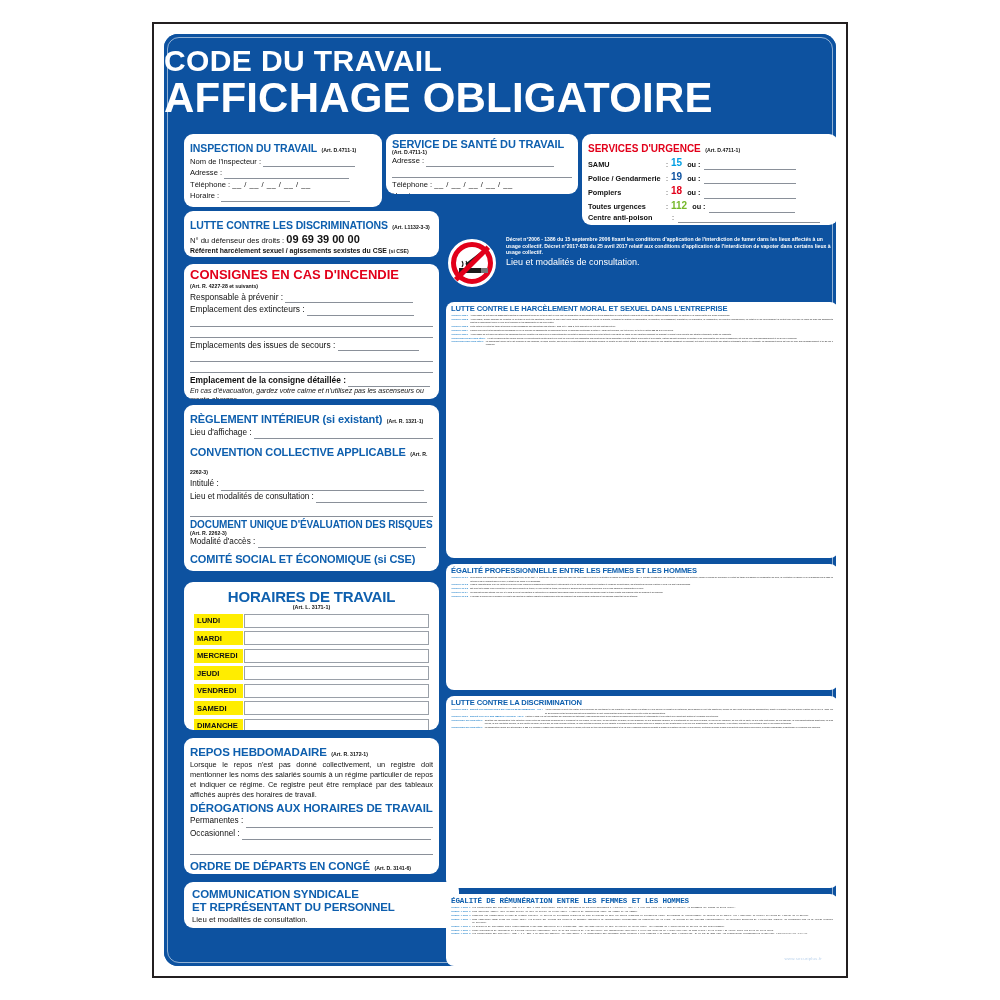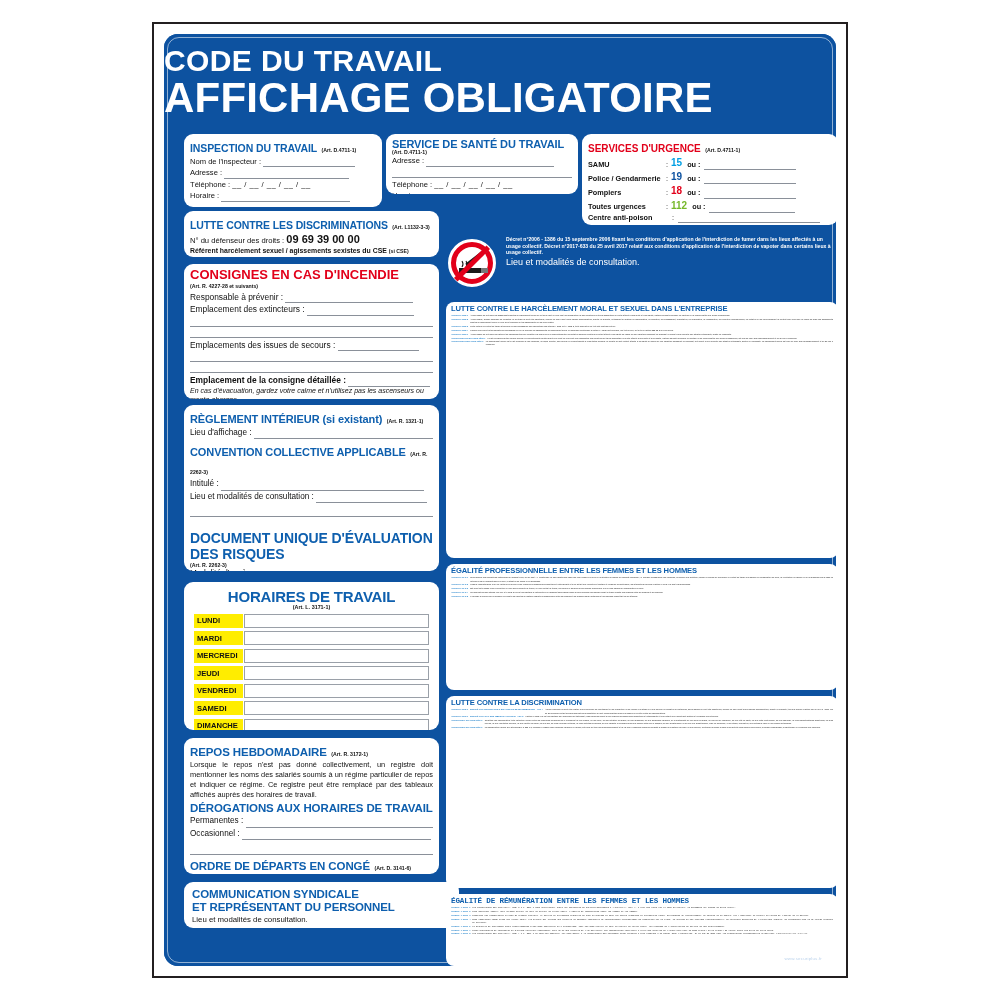--- a/index.html
+++ b/index.html
@@ -228,21 +228,21 @@
         </div>
         <div class="lbl" style="font-size:8.2px">
           <span>Intitulé :</span>
           <span class="rule" style="width:203px"></span>
         </div>
         <div class="lbl" style="font-size:8.2px">
           <span>Lieu et modalités de consultation :</span>
           <span class="rule" style="width:111px"></span>
         </div>
         <div class="fullrule" style="height:12px"></div>
-        <div class="ttl" style="font-size:14px;margin-top:14px">DOCUMENT UNIQUE D'ÉVALUATION DES RISQUES</div>
+        <div class="ttl" style="font-size:10px;margin-top:2px">DOCUMENT UNIQUE D'ÉVALUATION DES RISQUES</div>
         <div class="art-b">(Art. R. 2262-3)</div>
         <div class="lbl" style="font-size:8.2px">
           <span>Modalité d'accès :</span>
           <span class="rule" style="width:168px"></span>
         </div>
         <div class="ttl" style="font-size:11px;margin-top:5px">COMITÉ SOCIAL ET ÉCONOMIQUE (si CSE)</div>
 
       </div>
 
       <div class="card" style="left:20px;top:548px;width:255px;height:148px;padding:6px 10px;">

